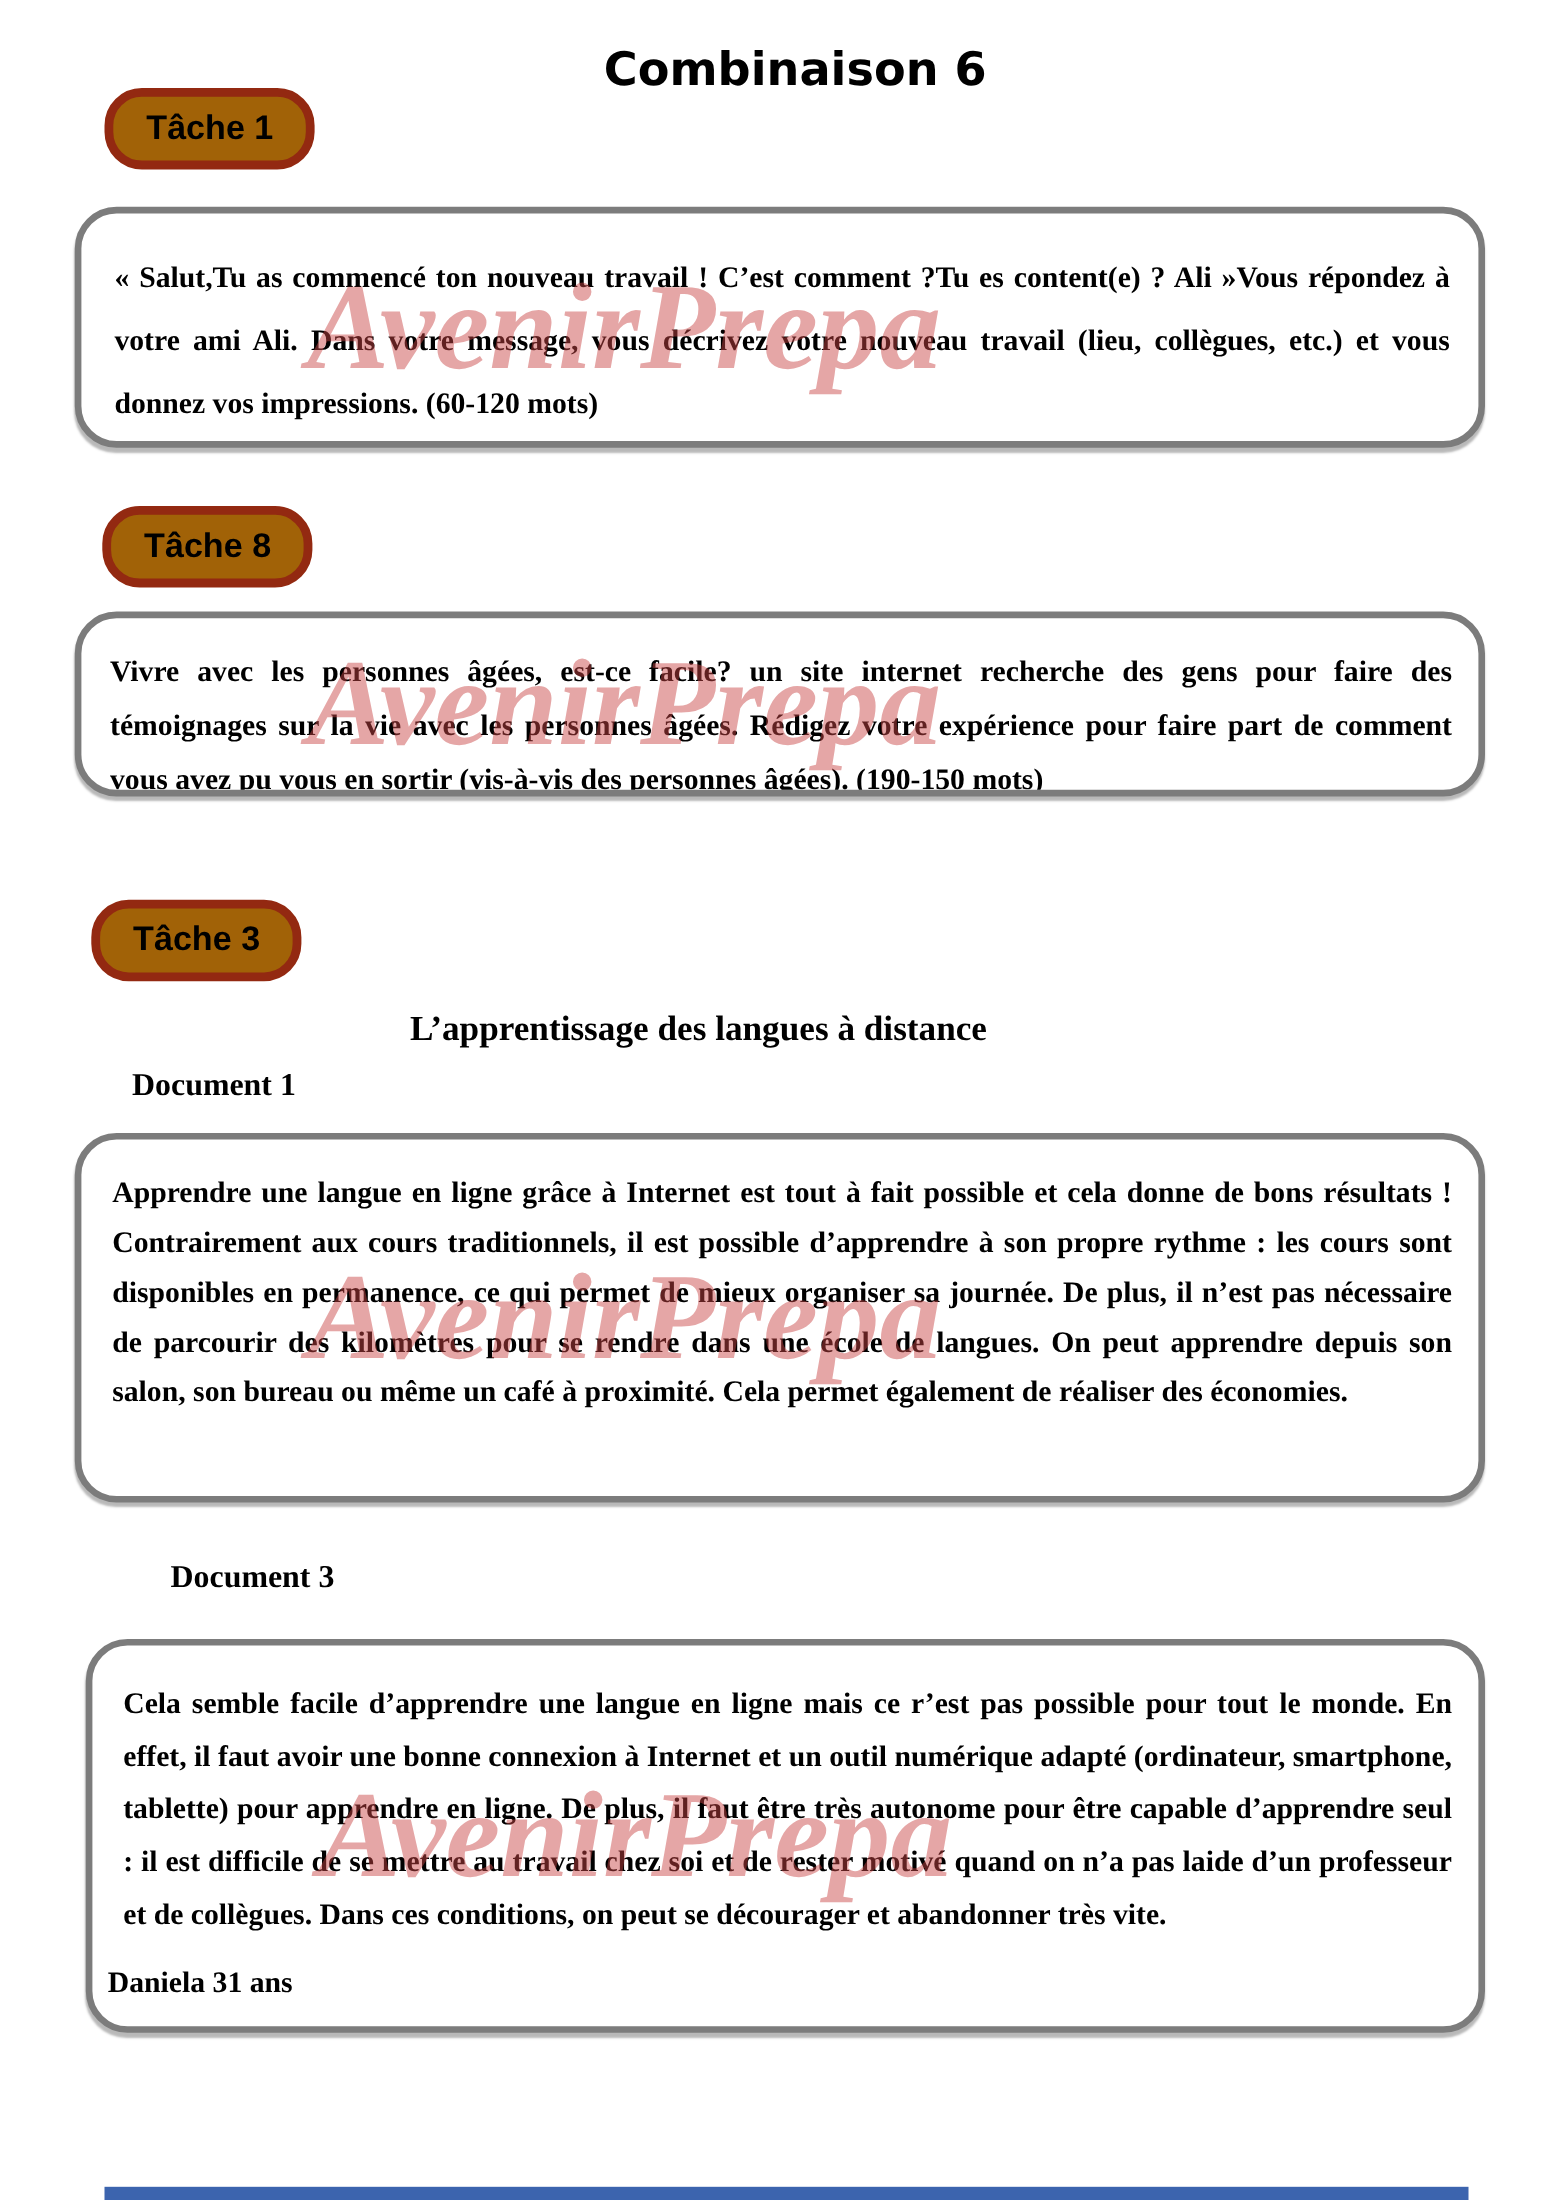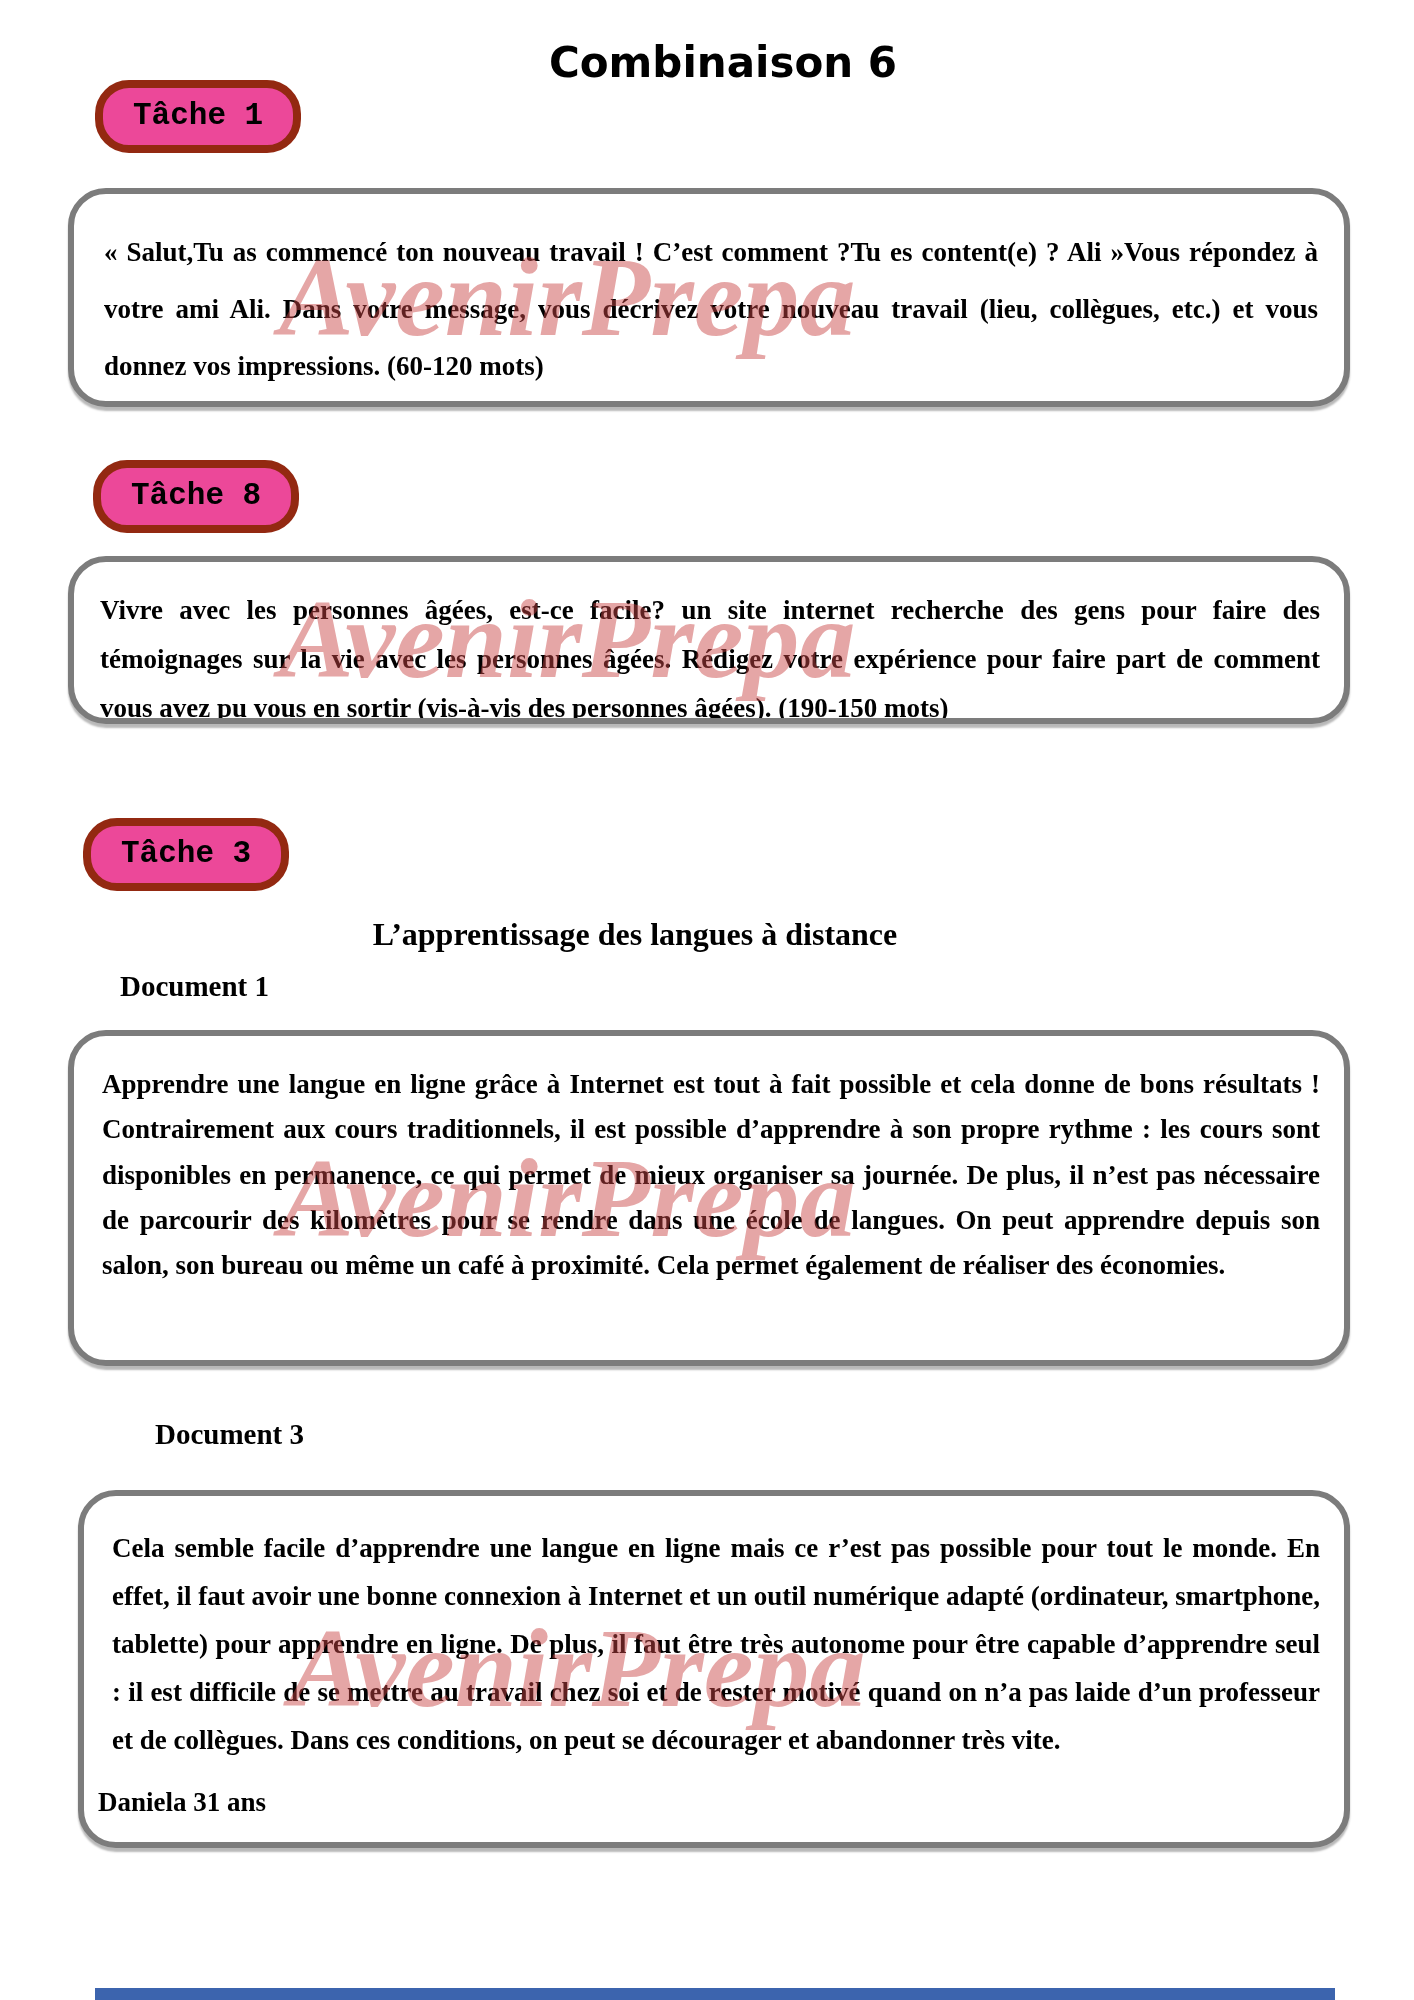--- a/index.html
+++ b/index.html
@@ -10,22 +10,22 @@
   }
   .title {
     position:absolute; top:22px; left:0; width:100%; margin:16px;
     text-align:center;
     font-family:"DejaVu Sans", sans-serif; font-weight:bold; font-size:42px;
     letter-spacing:0px; color:#000;
   }
   .pill {
     position:absolute; display:inline-block;
     border:8px solid #932911; border-radius:34px;
-    background:#ec4899;
-    font-family:Liberation Mono, monospace; font-weight:bold; font-size:31px;
+    background:#a16207;
+    font-family:Liberation Sans, sans-serif; font-weight:bold; font-size:31px;
     padding:10px 30px 12px 30px; text-align:center;
   }
   .pill1 { left:95px; top:80px; }
   .pill2 { left:93px; top:460px; }
   .pill3 { left:83px; top:818px; }
 
   .textbox {
     position:absolute; box-sizing:border-box;
     border:6px solid #7c7c7c; border-radius:38px;
     background:#ffffff;

